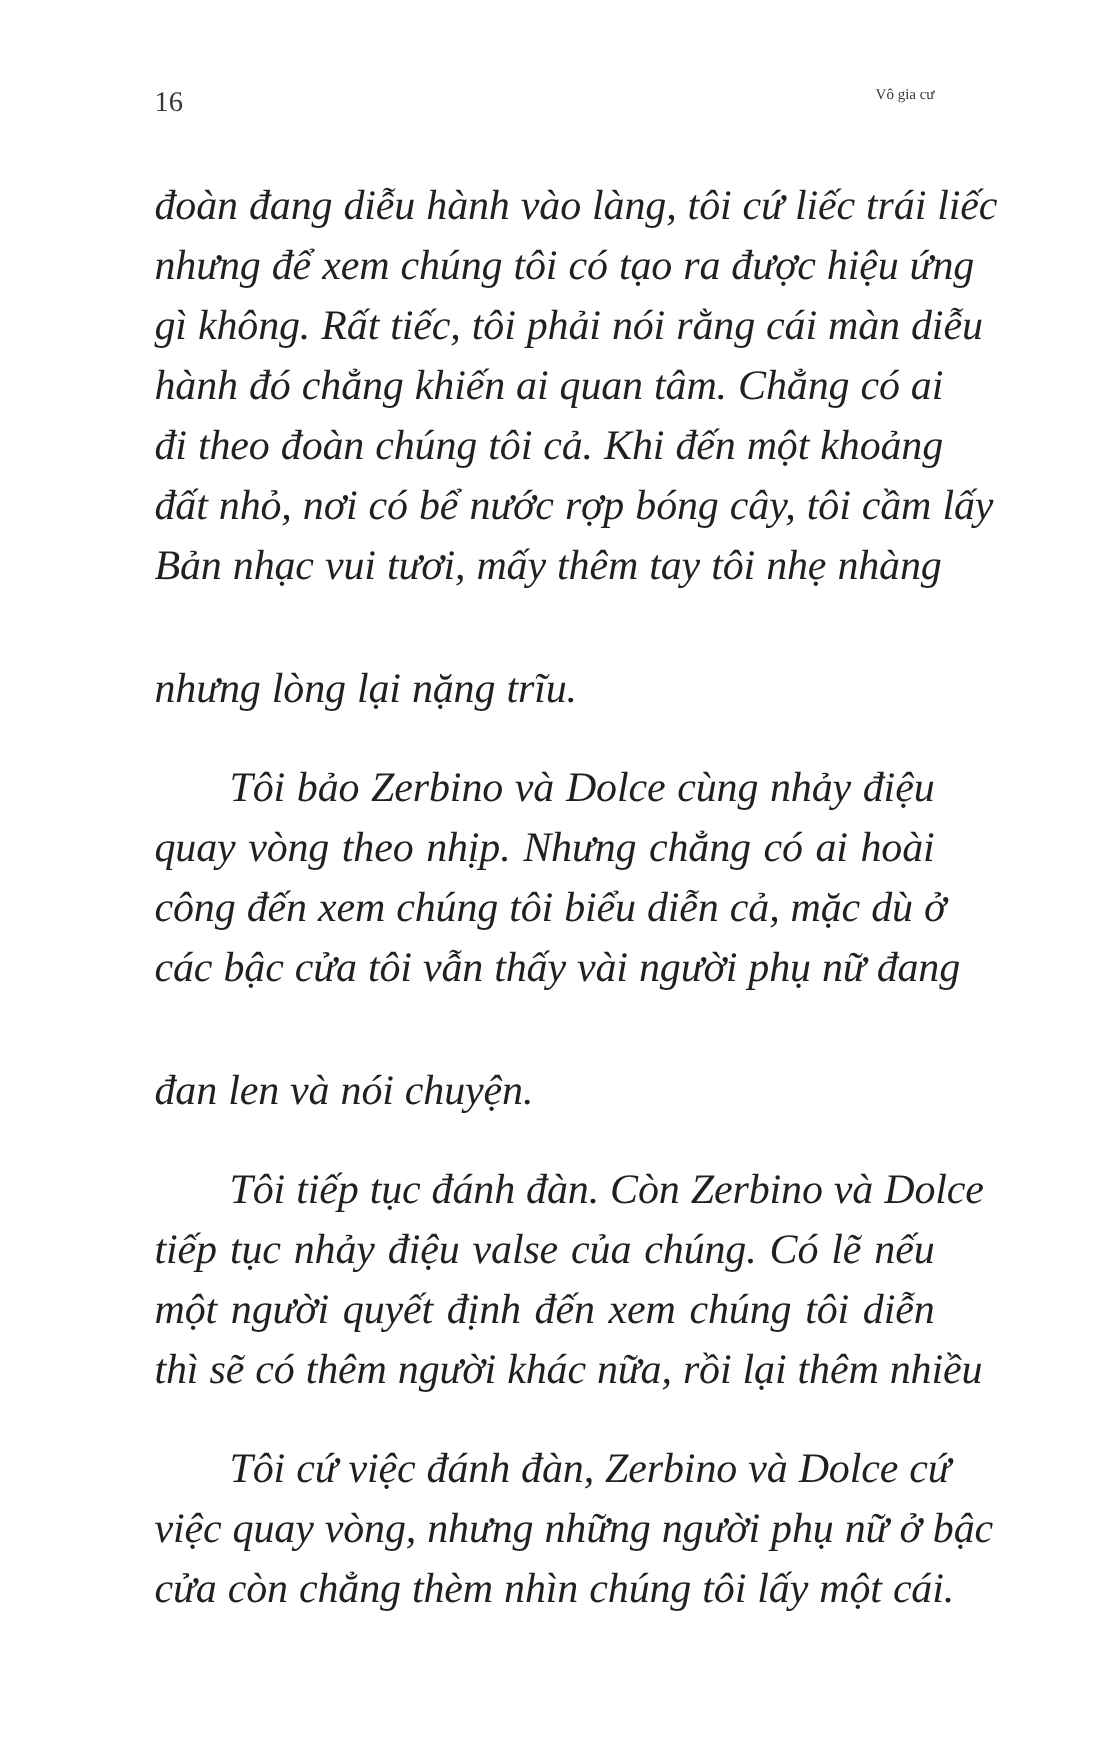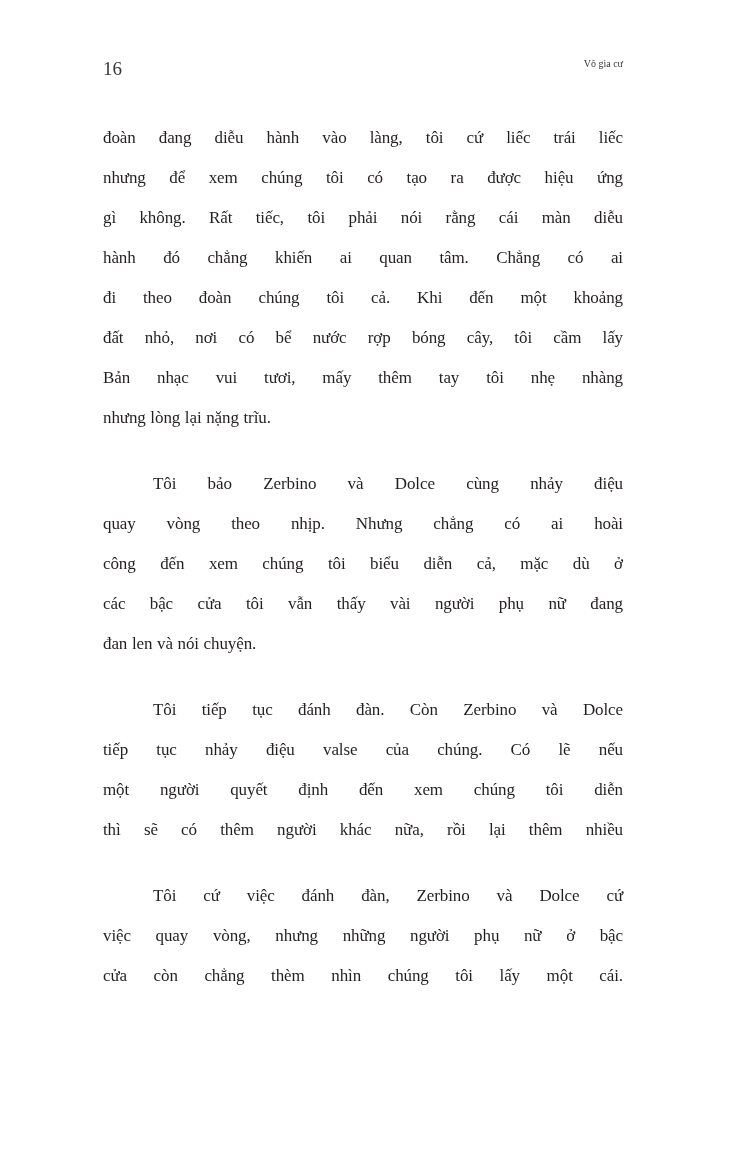--- a/index.html
+++ b/index.html
@@ -30,34 +30,36 @@
     .page-number { font-size: 19px; }
     .running-title { font-size: 10px; }
     .body-text {
       position: absolute;
       top: 118px;
       left: 103px;
       width: 520px;
     }
     .paragraph {
       margin: 0 0 26px 0;
-      font-size: 17px;
+      font-size: 28px;
       line-height: 40px;
       text-align: justify;
       letter-spacing: -0.1px;
       word-spacing: 0.5px;
+      font-style: italic;
     }
     .line {
       display: block;
       text-align: justify;
       text-align-last: justify;
       white-space: nowrap;
     }
     .line.last {
       text-align-last: left;
+      margin-top: 42px;
     }
   </style>
 </head>
 <body>
 
 <div class="running-header">
   <span class="page-number">16</span>
   <span class="running-title">Vô gia cư</span>
 </div>
 

